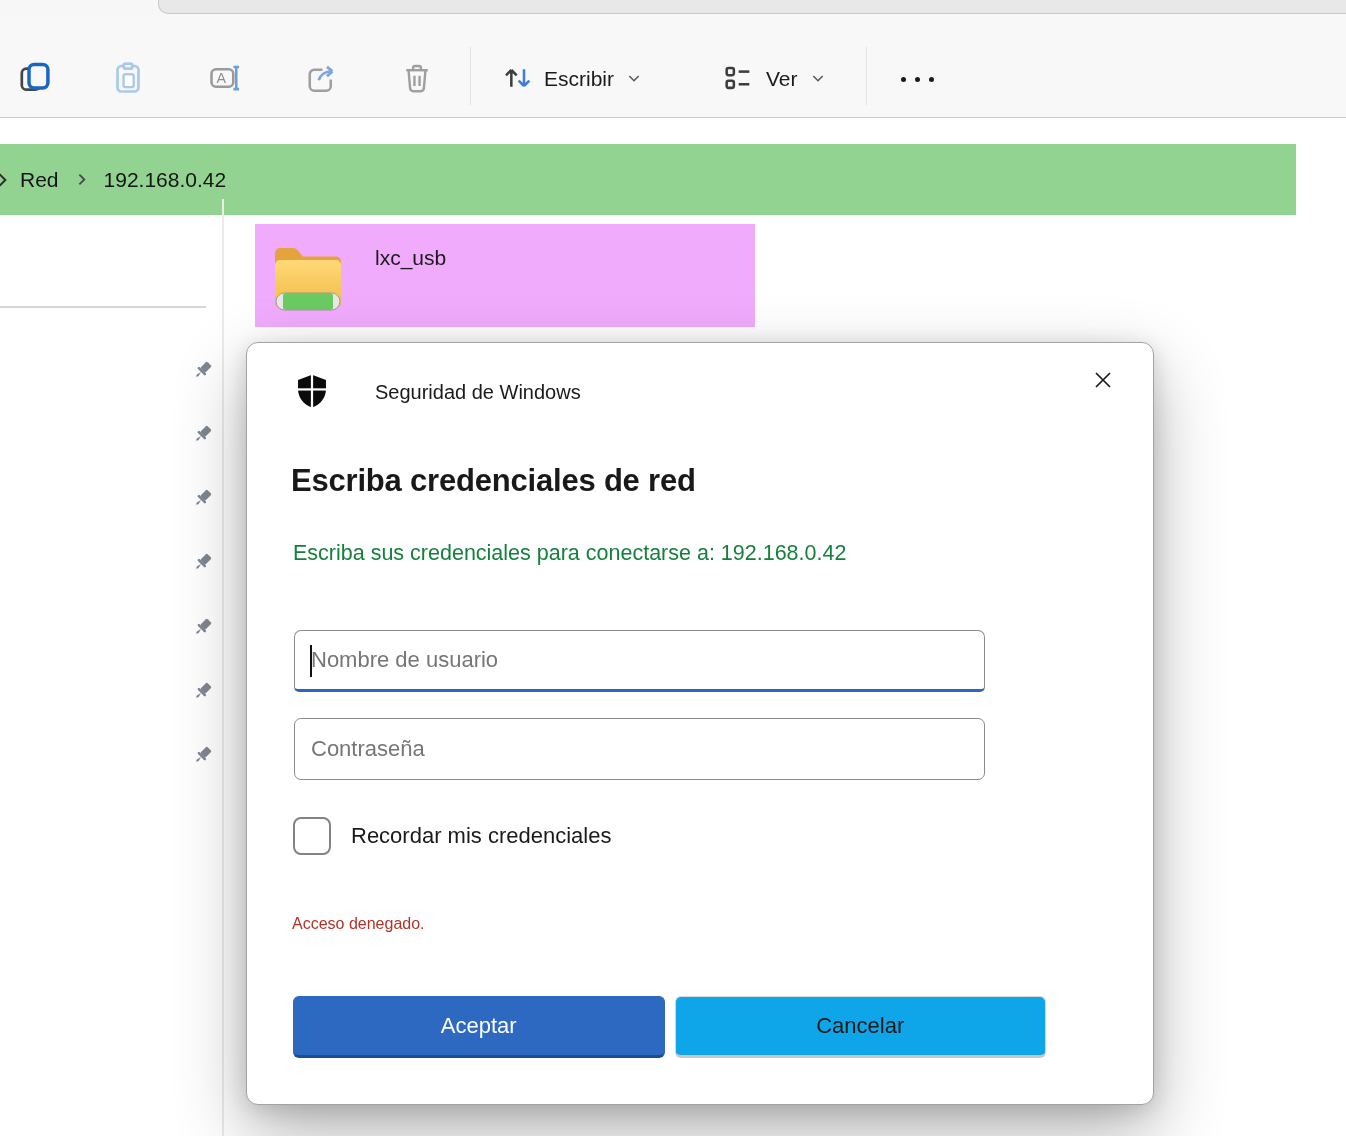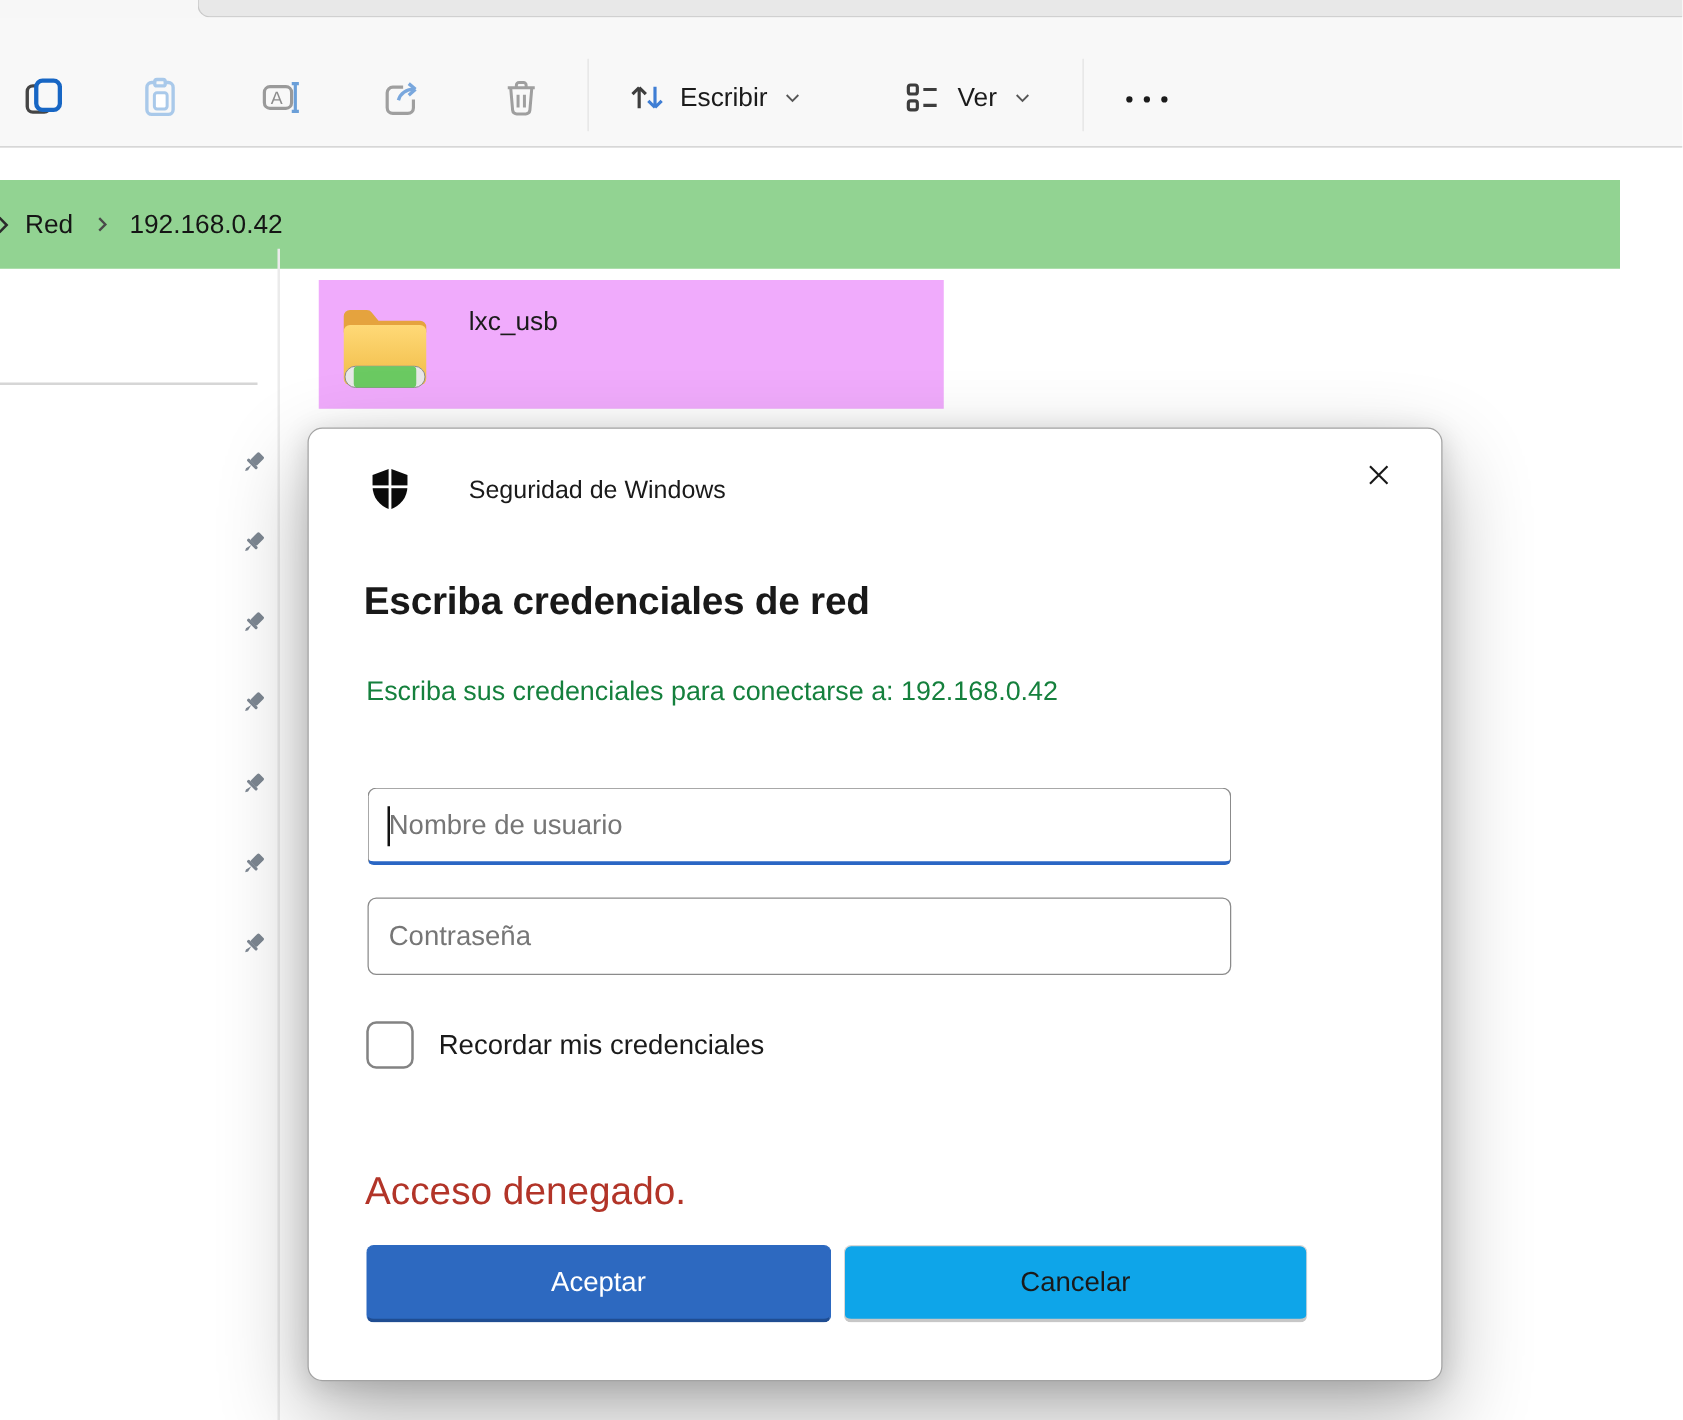--- a/index.html
+++ b/index.html
@@ -62,21 +62,21 @@
   .field input::placeholder { color:#767676; opacity:1; }
   .field-user { top:287px; height:62px; border:1px solid #8b8b8b; border-bottom:3px solid #2a66c4;
     border-radius:7px; border-bottom-left-radius:5px; border-bottom-right-radius:5px; }
   .field-pass { top:375px; height:62px; border:1px solid #8b8b8b; border-radius:7px; }
   .caret { position:absolute; left:15px; top:14px; width:2px; height:32px; background:#111; }
 
   .chk-row { position:absolute; left:46px; top:474px; display:flex; align-items:center; gap:20px; }
   .chk-box { width:38px; height:38px; border:2px solid #838383; border-radius:8px; background:#fff; }
   .chk-label { font-size:22px; color:#1a1a1a; }
 
-  .dlg-error { position:absolute; left:45px; top:592px; font-size:31px; color:#b23428; }
+  .dlg-error { position:absolute; left:45px; top:572px; font-size:16px; color:#b23428; }
 
   .btn-row { position:absolute; left:46px; top:653px; width:753px; height:62px; display:flex; gap:10px; }
   .btn { flex:1; height:62px; font-family:"Liberation Sans","DejaVu Sans",sans-serif;
     font-size:22px; border-radius:6px; display:flex; align-items:center; justify-content:center; }
   .btn-primary { background:#2d69c0; color:#ffffff; border:1px solid #2d69c0;
     border-bottom:3px solid #1f4d92; }
   .btn-secondary { background:#0ea5e9; color:#1a1a1a; border:1px solid #d8d8d8;
     border-bottom:3px solid #c7c7c7; }
 </style>
 </head>

